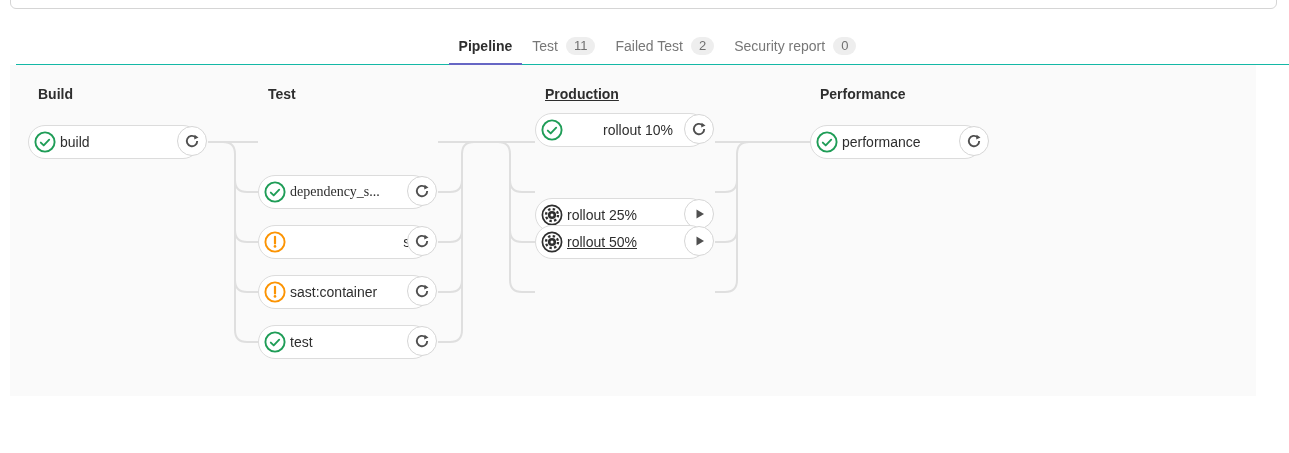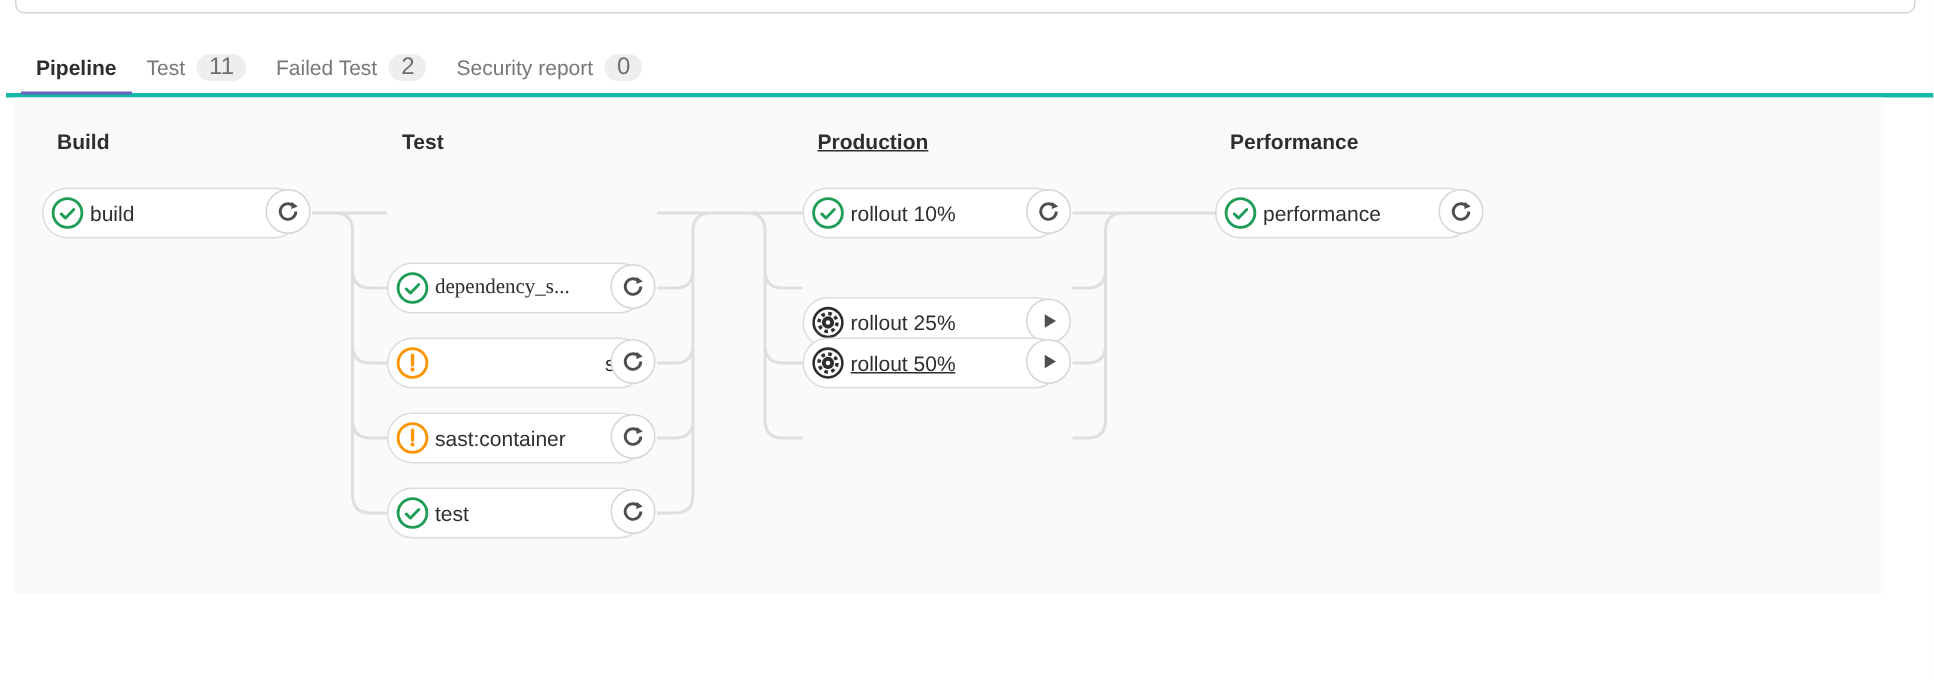--- a/index.html
+++ b/index.html
@@ -11,28 +11,28 @@
     --connector:#dfdfdf;
     --graphbg:#fafafa;
   }
   *{margin:0;padding:0;box-sizing:border-box;}
   html,body{width:1289px;height:453px;background:#fff;overflow:hidden;}
   body{position:relative;font-family:"Liberation Sans","DejaVu Sans",sans-serif;color:#2e2e2e;}
 
   .top-edge{position:absolute;top:-7px;left:10px;width:1267px;height:16px;
     background:#fff;border:1px solid #d5d5d5;border-radius:6px;}
 
-  .tabs{position:absolute;top:28px;left:4px;right:0;height:37px;
-    border-bottom:3px solid #14b8a6;padding-left:10px;display:flex;align-items:stretch;}
+  .tabs{position:absolute;top:28px;left:16px;right:0;height:37px;
+    border-bottom:1px solid #14b8a6;padding-left:10px;display:flex;align-items:stretch;justify-content:center;}
   .tab{display:flex;align-items:center;gap:8px;padding:0 10px;font-size:14px;
     color:#777;position:relative;cursor:pointer;text-decoration:none;}
   .tab.active{color:#2e2e2e;font-weight:bold;}
   .tab.active::after{content:'';position:absolute;left:0;right:0;bottom:-1px;height:2px;
     background:var(--accent);}
-  .badge{background:#eee;color:#707070;font-size:16px;font-weight:normal;
+  .badge{background:#eee;color:#707070;font-size:13px;font-weight:normal;
     border-radius:9px;padding:1px 8px;line-height:16px;}
 
   .graph{position:absolute;top:65px;left:10px;width:1246px;height:331px;background:var(--graphbg);}
   .connectors{position:absolute;top:0;left:0;}
 
   .stage-title{position:absolute;top:21px;font-size:14px;font-weight:bold;color:#2e2e2e;white-space:nowrap;}
 
   .job{position:absolute;width:172px;height:34px;background:#fff;border:1px solid #dcdcdc;
     border-radius:17px;display:flex;align-items:center;padding-left:5px;cursor:pointer;}
   .status-icon{width:22px;height:22px;flex:0 0 22px;display:block;}
@@ -173,21 +173,21 @@
       <button class="action-btn">
         <span>
           <svg width="16" height="16" viewBox="0 0 16 16">
     <path d="M13.2 8 a5.2 5.2 0 1 1 -1.7 -3.8" fill="none" stroke="#4f4f4f" stroke-width="1.9"></path>
     <polygon points="10.6,1.7 14.5,4.6 10.2,6.4" fill="#4f4f4f"></polygon>
           </svg>
         </span>
       </button>
     </div>
     <div class="stage-title" style="left: 535px; text-decoration: underline;">Production</div>
-    <div class="job" style="left: 525px; top: 60px; width: 172px;">
+    <div class="job" style="left: 525px; top: 48px; width: 172px; gap: 36px;">
       <span class="status-icon">
         <svg width="22" height="22" viewBox="0 0 22 22">
     <circle cx="11" cy="11" r="9.6" fill="#fff" stroke="#1f9d57" stroke-width="1.9"></circle>
     <path d="M6.8 11.6 L9.7 14.4 L15.2 8.7" fill="none" stroke="#1f9d57" stroke-width="1.9" stroke-linecap="round" stroke-linejoin="round"></path>
         </svg>
       </span>
       <span class="job-label">rollout 10%</span>
       <button class="action-btn">
         <span>
           <svg width="16" height="16" viewBox="0 0 16 16">

